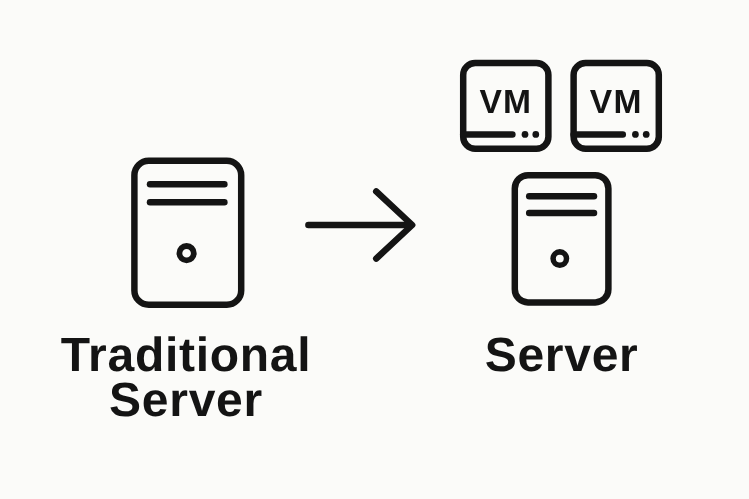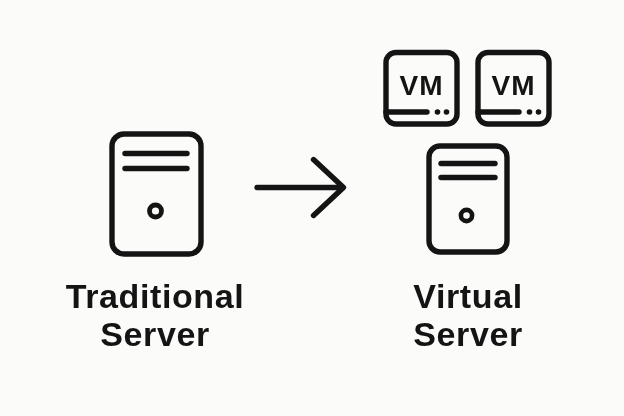--- a/index.html
+++ b/index.html
@@ -44,21 +44,21 @@
     letter-spacing: 1px;
     text-anchor: middle;
   }
   .label {
     position: absolute;
     width: 240px;
     top: 277px;
     text-align: center;
     color: var(--color-ink);
     font-weight: 700;
-    font-size: 34px;
+    font-size: 40px;
     line-height: 38px;
     letter-spacing: 0.6px;
   }
   .label span { display: block; }
   .label-left { left: 35px; }
   .label-right { left: 348px; }
 </style>
 </head>
 <body>
 
@@ -101,17 +101,16 @@
       <circle cx="466.5" cy="215.5" r="5.6" stroke-width="4.6"></circle>
     </g>
   </svg>
 
   <div class="label label-left">
     <span>Traditional</span>
     <span>Server</span>
   </div>
 
   <div class="label label-right">
-    <span>Virtual</span>
     <span>Server</span>
   </div>
 
 </div>
 
 </body></html>

